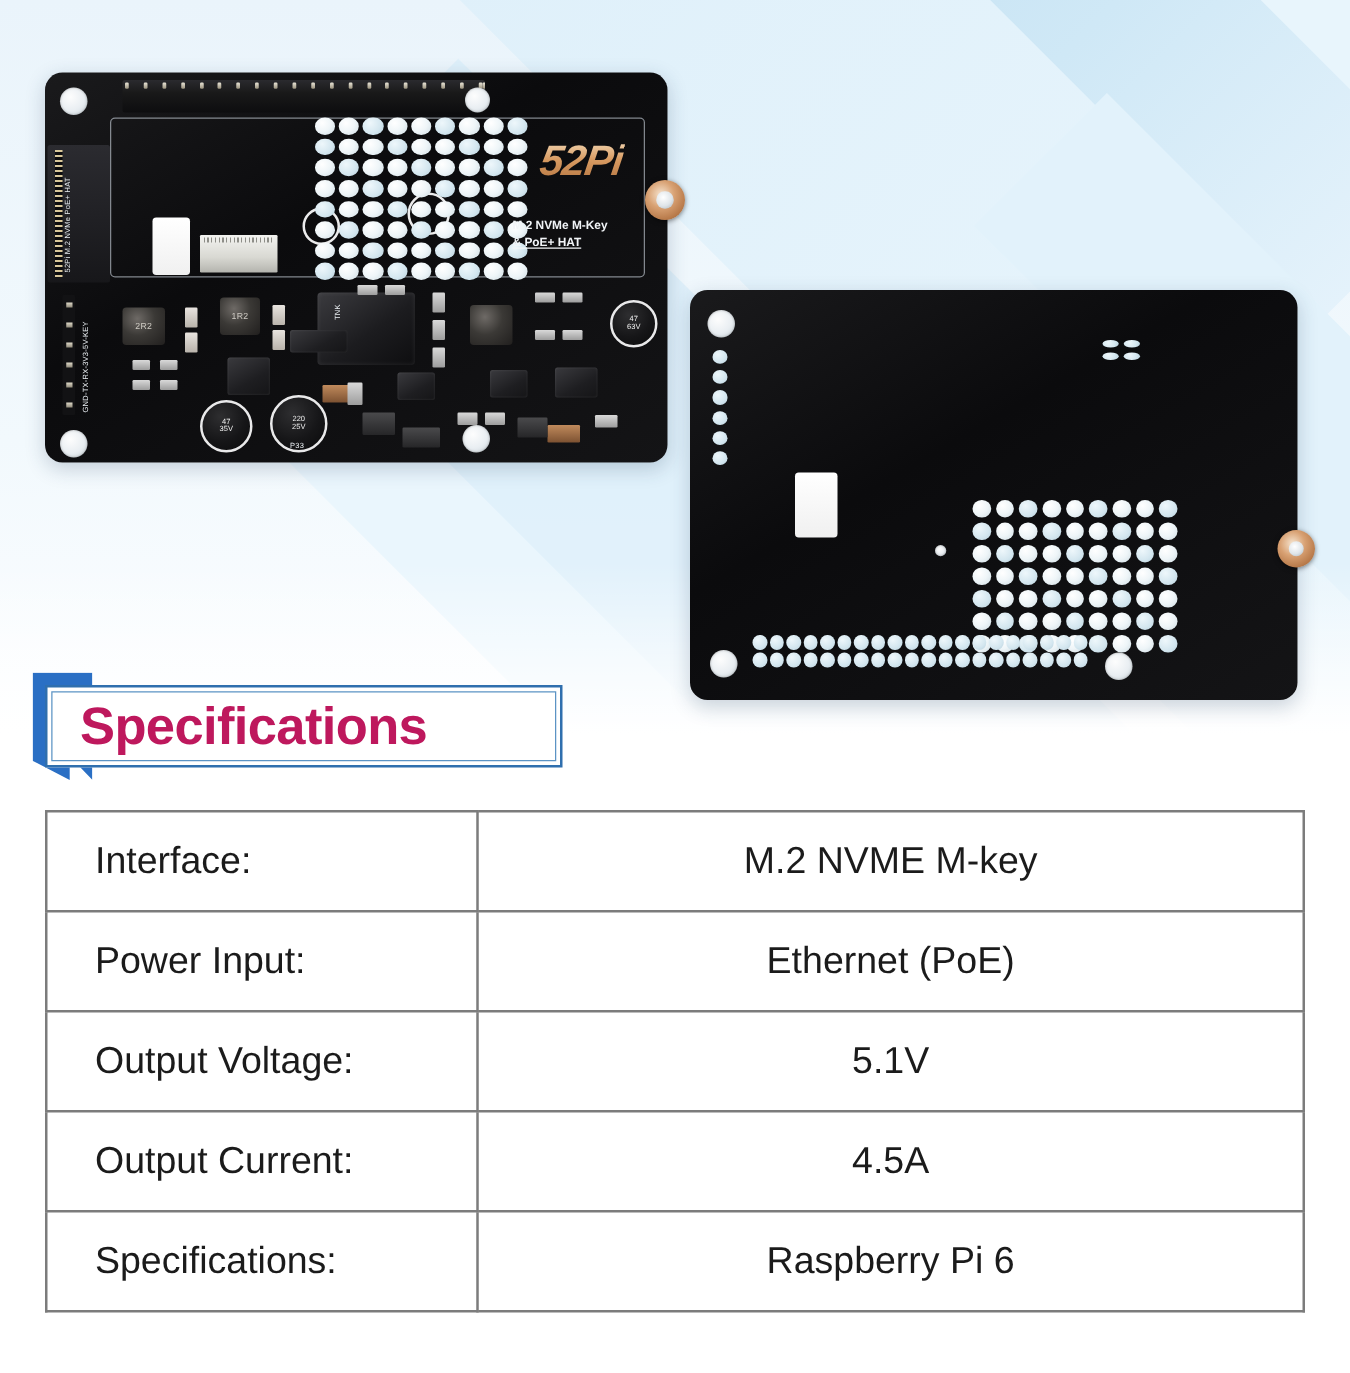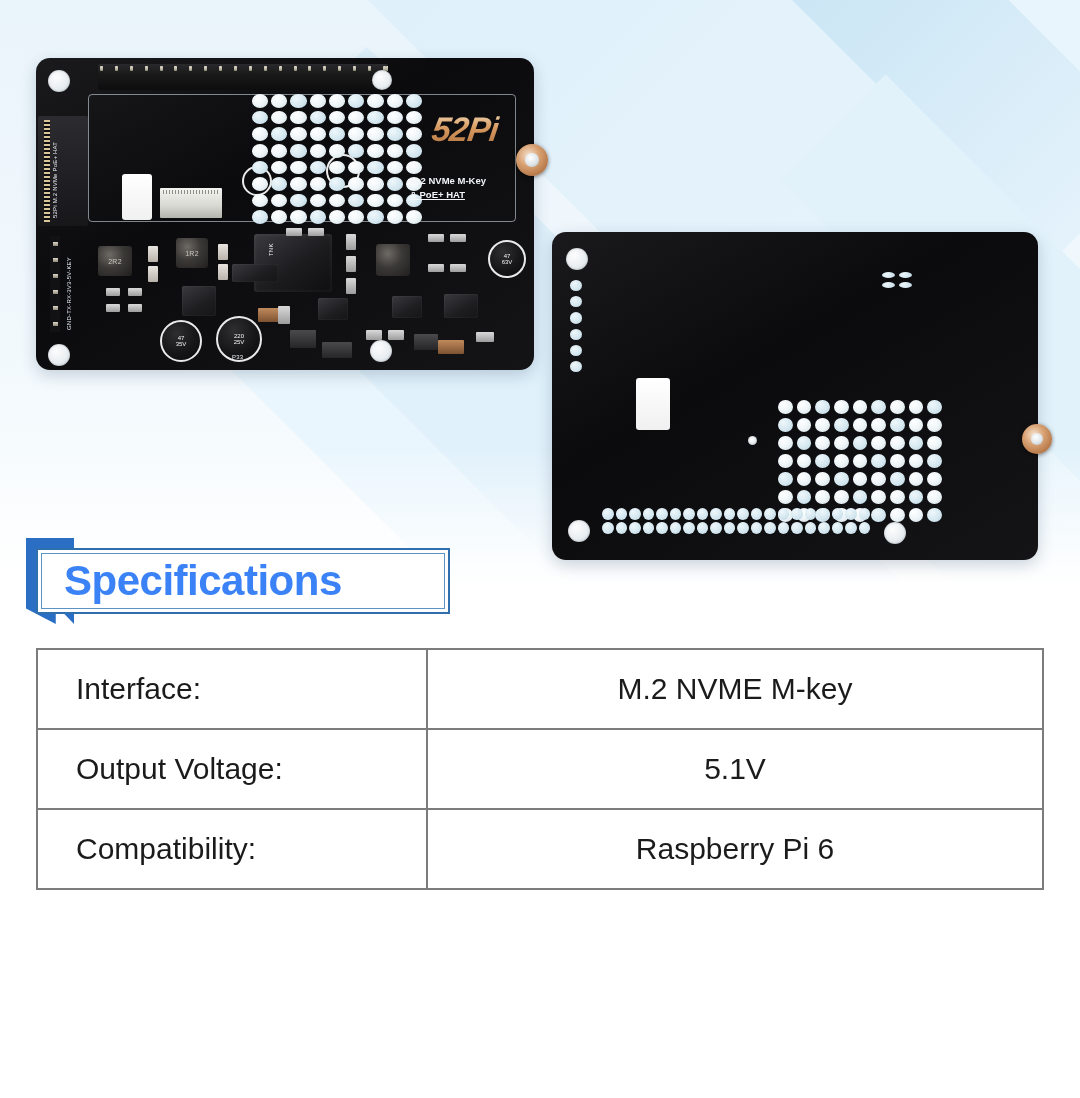--- a/index.html
+++ b/index.html
@@ -200,38 +200,38 @@
   }
   .spec-box {
     position:absolute; left:16px; top:10px; width:414px; height:66px;
     background:#ffffff;
     border:2px solid #2f6fae;
     box-shadow: 0 0 0 3px #ffffff inset, 0 0 0 4px #5b93c4 inset;
     display:flex; align-items:center;
   }
   .spec-title {
     margin-left:26px;
-    color:#3b82f6; font-weight:bold; font-size:42px; line-height:42px;
+    color:#be185d; font-weight:bold; font-size:42px; line-height:42px;
     font-family:"Liberation Sans",sans-serif; letter-spacing:-.5px;
   }
 
   
   .spec-table {
     position:absolute; left:36px; top:648px; width:1008px;
     border-collapse: collapse;
     table-layout: fixed;
   }
   .spec-table td {
     border:2px solid #7c7c7c;
     height:80px;
     font-family:"Liberation Sans", sans-serif;
     font-size:30px;
     color:#1b1b1b;
   }
-  .spec-table td.label { width:390px; padding-left:38px; text-align:left; }
+  .spec-table td.label { width:345px; padding-left:38px; text-align:left; }
   .spec-table td.value { text-align:center; }
 </style>
 </head>
 <body>
 
 <div class="page">
 
   <div class="bg">
     <div class="bg-stripe s1"></div>
     <div class="bg-stripe s2"></div>
@@ -586,23 +586,31 @@
     </div>
   </div>
 
   <table class="spec-table">
     <tbody>
       <tr>
         <td class="label">Interface:</td>
         <td class="value">M.2 NVME M-key</td>
       </tr>
       <tr>
+        <td class="label">Power Input:</td>
+        <td class="value">Ethernet (PoE)</td>
+      </tr>
+      <tr>
         <td class="label">Output Voltage:</td>
         <td class="value">5.1V</td>
       </tr>
       <tr>
-        <td class="label">Compatibility:</td>
+        <td class="label">Output Current:</td>
+        <td class="value">4.5A</td>
+      </tr>
+      <tr>
+        <td class="label">Specifications:</td>
         <td class="value">Raspberry Pi 6</td>
       </tr>
     </tbody>
   </table>
 
 </div>
 
 </body></html>

